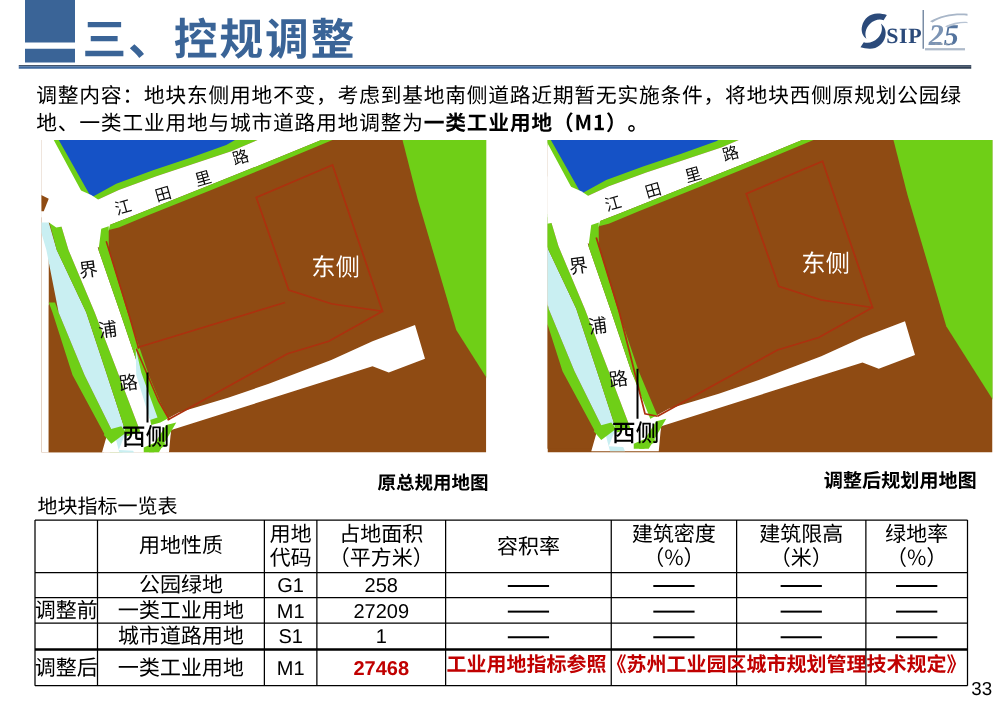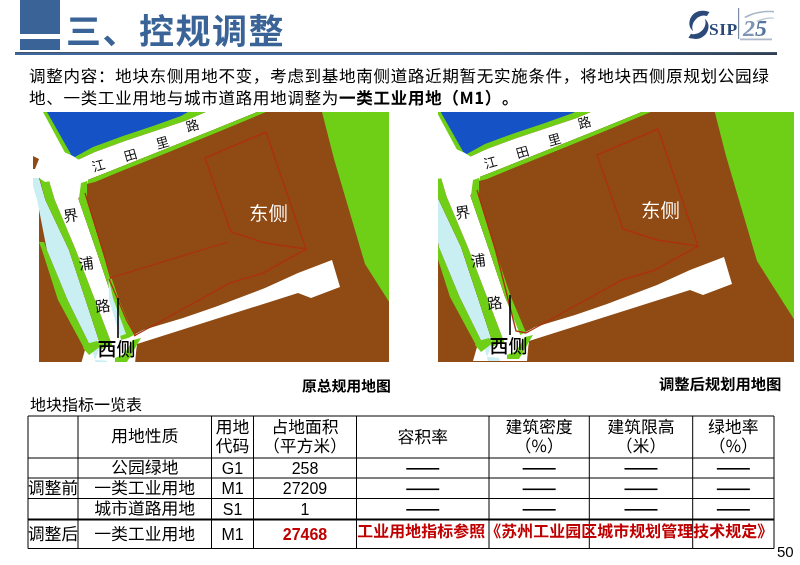--- a/index.html
+++ b/index.html
@@ -267,12 +267,12 @@
 <rect x="624.5" y="488.5" width="33" height="1.6" fill="#000"></rect>
 <rect x="716.85" y="488.5" width="33" height="1.6" fill="#000"></rect>
 <rect x="406.25" y="509.0" width="33" height="1.6" fill="#000"></rect>
 <rect x="522.65" y="509.0" width="33" height="1.6" fill="#000"></rect>
 <rect x="624.5" y="509.0" width="33" height="1.6" fill="#000"></rect>
 <rect x="716.85" y="509.0" width="33" height="1.6" fill="#000"></rect>
 
 <path transform="translate(357.2,537)" fill="#C00000" d="M0.7 -1.6V0.3H15.3V-1.6H9V-9.9H14.4V-11.9H1.6V-9.9H6.8V-1.6Z M17 -9.7C17.7 -7.7 18.6 -5.1 18.9 -3.6L20.9 -4.3C20.5 -5.8 19.5 -8.3 18.8 -10.2ZM29.3 -10.2C28.8 -8.3 27.8 -6 27 -4.5V-13.4H25.1V-1.2H22.9V-13.4H21V-1.2H16.8V0.7H31.2V-1.2H27V-4.3L28.5 -3.5C29.3 -5 30.4 -7.3 31.1 -9.4Z M34.3 -12.5V-6.8C34.3 -4.5 34.1 -1.7 32.4 0.3C32.8 0.5 33.6 1.2 33.9 1.5C35 0.3 35.6 -1.5 35.9 -3.2H39.2V1.2H41.1V-3.2H44.5V-0.8C44.5 -0.6 44.4 -0.5 44.1 -0.5C43.8 -0.5 42.8 -0.4 41.8 -0.5C42.1 0 42.4 0.8 42.5 1.3C43.9 1.4 44.9 1.3 45.6 1C46.2 0.7 46.4 0.2 46.4 -0.8V-12.5ZM36.2 -10.7H39.2V-8.8H36.2ZM44.5 -10.7V-8.8H41.1V-10.7ZM36.2 -7H39.2V-5.1H36.1C36.1 -5.7 36.2 -6.2 36.2 -6.8ZM44.5 -7V-5.1H41.1V-7Z M54.7 -12V-7.8L53.2 -7.2L53.9 -5.5L54.7 -5.8V-1.7C54.7 0.5 55.3 1.1 57.5 1.1C58 1.1 60.4 1.1 61 1.1C62.8 1.1 63.4 0.4 63.6 -1.9C63.1 -2 62.4 -2.3 62 -2.6C61.8 -1 61.7 -0.6 60.8 -0.6C60.3 -0.6 58.2 -0.6 57.7 -0.6C56.7 -0.6 56.6 -0.7 56.6 -1.7V-6.6L57.9 -7.2V-2.3H59.7V-8L61.1 -8.6C61.1 -6.3 61 -5.1 61 -4.9C61 -4.6 60.8 -4.5 60.7 -4.5C60.5 -4.5 60.2 -4.5 59.9 -4.6C60.1 -4.2 60.2 -3.4 60.3 -2.9C60.8 -2.9 61.5 -3 62 -3.2C62.5 -3.4 62.7 -3.8 62.8 -4.5C62.9 -5.2 62.9 -7.1 62.9 -10.1L63 -10.5L61.6 -10.9L61.3 -10.7L61 -10.5L59.7 -9.9V-13.6H57.9V-9.2L56.6 -8.6V-12ZM48.3 -2.8 49.1 -0.8C50.6 -1.5 52.4 -2.4 54.1 -3.2L53.7 -4.9L52.2 -4.3V-8.1H53.8V-9.9H52.2V-13.4H50.4V-9.9H48.5V-8.1H50.4V-3.6C49.6 -3.2 48.9 -3 48.3 -2.8Z M77.1 -12.9C76.1 -12.4 74.4 -11.9 72.8 -11.5V-13.6H70.9V-9.2C70.9 -7.4 71.5 -6.8 73.8 -6.8C74.2 -6.8 76.4 -6.8 76.9 -6.8C78.7 -6.8 79.3 -7.4 79.5 -9.7C79 -9.8 78.2 -10.1 77.8 -10.4C77.6 -8.8 77.5 -8.6 76.7 -8.6C76.2 -8.6 74.4 -8.6 73.9 -8.6C73 -8.6 72.8 -8.6 72.8 -9.2V-9.9C74.8 -10.3 76.9 -10.8 78.5 -11.5ZM72.7 -1.9H76.8V-0.8H72.7ZM72.7 -3.3V-4.3H76.8V-3.3ZM70.9 -5.9V1.4H72.7V0.7H76.8V1.3H78.7V-5.9ZM66.6 -13.6V-10.6H64.6V-8.8H66.6V-5.9L64.4 -5.4L64.8 -3.6L66.6 -4V-0.6C66.6 -0.4 66.5 -0.3 66.3 -0.3C66.1 -0.3 65.4 -0.3 64.8 -0.4C65 0.1 65.3 0.9 65.3 1.4C66.5 1.4 67.2 1.4 67.8 1.1C68.3 0.8 68.5 0.3 68.5 -0.6V-4.6L70.4 -5.1L70.1 -6.8L68.5 -6.4V-8.8H70.1V-10.6H68.5V-13.6Z M87.5 -12.6V-10.8H94.5V-12.6ZM92.4 -5C93.1 -3.4 93.7 -1.2 93.9 0.1L95.6 -0.6C95.4 -1.9 94.7 -4 94 -5.6ZM87.4 -5.5C87.1 -3.9 86.4 -2.1 85.6 -1C86 -0.8 86.7 -0.3 87.1 -0C87.9 -1.3 88.7 -3.2 89.2 -5.1ZM86.7 -8.8V-7H89.9V-0.9C89.9 -0.7 89.8 -0.6 89.6 -0.6C89.4 -0.6 88.7 -0.6 88.1 -0.6C88.3 -0.1 88.6 0.8 88.6 1.3C89.7 1.3 90.5 1.3 91.1 1C91.7 0.7 91.8 0.1 91.8 -0.8V-7H95.4V-8.8ZM82.8 -13.6V-10.4H80.5V-8.7H82.4C82 -6.9 81.2 -4.8 80.3 -3.6C80.6 -3.1 81.1 -2.3 81.2 -1.7C81.8 -2.6 82.3 -3.8 82.8 -5.1V1.4H84.7V-6.2C85.1 -5.5 85.5 -4.7 85.8 -4.3L86.8 -5.8C86.5 -6.2 85.1 -7.8 84.7 -8.3V-8.7H86.5V-10.4H84.7V-13.6Z M105.8 -4.5C104.5 -3.6 101.8 -2.9 99.6 -2.6C100 -2.2 100.4 -1.6 100.7 -1.2C103.1 -1.6 105.7 -2.4 107.4 -3.7ZM107.7 -2.9C105.9 -1.2 102.3 -0.5 98.5 -0.2C98.9 0.2 99.2 0.9 99.4 1.5C103.6 1 107.3 0.1 109.5 -2.1ZM98.7 -9.2C99.2 -9.3 99.7 -9.4 101.8 -9.5C101.6 -9.1 101.5 -8.8 101.3 -8.5H96.8V-6.8H100.1C99.1 -5.7 97.8 -4.8 96.4 -4.2C96.8 -3.8 97.5 -3.1 97.8 -2.7C98.8 -3.2 99.6 -3.7 100.4 -4.4C100.7 -4.2 100.9 -3.8 101.1 -3.6C102.7 -4 104.7 -4.6 106.1 -5.4L104.5 -6.3C103.8 -5.9 102.4 -5.5 101.2 -5.2C101.7 -5.7 102.1 -6.2 102.5 -6.8H105.6C106.8 -5.1 108.5 -3.6 110.4 -2.7C110.6 -3.2 111.2 -3.9 111.6 -4.2C110.2 -4.8 108.8 -5.7 107.8 -6.8H111.3V-8.5H103.5C103.6 -8.8 103.8 -9.2 104 -9.6L108.1 -9.7C108.4 -9.4 108.7 -9.1 109 -8.8L110.6 -9.9C109.7 -10.9 107.9 -12.3 106.5 -13.2L104.9 -12.2C105.4 -11.9 105.9 -11.6 106.4 -11.2L101.9 -11.1C102.7 -11.6 103.6 -12.2 104.4 -12.8L102.6 -13.8C101.5 -12.7 99.9 -11.7 99.4 -11.4C98.9 -11.2 98.6 -11 98.2 -10.9C98.4 -10.4 98.6 -9.6 98.7 -9.2Z M121.1 -6.2H124.7V-4.5H121.1ZM117.2 -2C117.4 -0.9 117.5 0.5 117.5 1.4L119.4 1.1C119.3 0.2 119.2 -1.2 119 -2.2ZM120.6 -2C120.9 -0.9 121.3 0.5 121.4 1.3L123.3 0.9C123.2 0 122.8 -1.3 122.4 -2.4ZM123.9 -2C124.5 -0.9 125.3 0.5 125.6 1.4L127.5 0.6C127.1 -0.3 126.3 -1.7 125.6 -2.7ZM114.5 -2.6C114 -1.4 113.2 -0.1 112.5 0.7L114.4 1.5C115 0.6 115.8 -0.9 116.4 -2.1ZM115 -11.3H116.6V-9.2H115ZM115 -5.2V-7.5H116.6V-5.2ZM118.8 -13V-11.4H121.1C120.8 -10.3 120.2 -9.5 118.4 -9V-13H113.2V-2.8H115V-3.5H118.4V-8.9C118.7 -8.6 119.1 -8 119.3 -7.6L119.3 -7.6V-2.9H126.6V-7.7H119.7C121.9 -8.5 122.7 -9.7 123 -11.4H125.2C125.1 -10.4 125 -10 124.9 -9.9C124.8 -9.7 124.6 -9.7 124.4 -9.7C124.2 -9.7 123.6 -9.7 123 -9.8C123.3 -9.3 123.5 -8.7 123.5 -8.2C124.2 -8.2 124.9 -8.2 125.3 -8.3C125.8 -8.3 126.1 -8.4 126.4 -8.8C126.8 -9.2 127 -10.2 127.1 -12.4C127.1 -12.6 127.1 -13 127.1 -13Z M140.8 1.1 137.8 -6.1 140.8 -13.2 139.5 -13.6 136.3 -6.1 139.5 1.5ZM143.6 1.1 140.5 -6.1 143.6 -13.2 142.2 -13.6 139.1 -6.1 142.2 1.5Z M147.1 -5.2C146.6 -4.1 145.7 -2.9 144.8 -2L146.4 -1C147.2 -2 148.1 -3.4 148.7 -4.5ZM146 -7.8V-6H150.3C149.9 -3.4 148.8 -1.3 145.1 -0C145.5 0.3 146 1 146.2 1.5C150.5 -0 151.8 -2.7 152.2 -6H154.8C154.6 -2.5 154.4 -0.9 154.1 -0.5C153.9 -0.4 153.7 -0.3 153.4 -0.3C153 -0.3 152.2 -0.3 151.3 -0.4C151.6 0.1 151.9 0.8 151.9 1.3C152.8 1.3 153.7 1.3 154.3 1.2C154.9 1.2 155.4 1 155.8 0.5C156.2 0 156.5 -1.2 156.7 -4C157.1 -2.9 157.5 -1.7 157.7 -0.9L159.4 -1.6C159.1 -2.6 158.4 -4.2 157.9 -5.3L156.7 -4.9L156.8 -7C156.8 -7.2 156.8 -7.8 156.8 -7.8H152.4L152.5 -9.3H150.6L150.5 -7.8ZM153.9 -13.6V-12.3H150.1V-13.6H148.2V-12.3H144.9V-10.5H148.2V-9H150.1V-10.5H153.9V-9H155.8V-10.5H159.1V-12.3H155.8V-13.6Z M161.5 -9.7C161.3 -8.1 160.9 -6.4 160.3 -5.2L162 -4.5C162.6 -5.7 163 -7.6 163.2 -9.2ZM163.6 -13.3V-8.2C163.6 -5.4 163.3 -2.3 160.7 -0.1C161.1 0.3 161.8 1 162.1 1.4C165.1 -1.1 165.5 -4.8 165.5 -8C166 -6.8 166.3 -5.5 166.4 -4.5L168 -5.3C167.9 -6.4 167.3 -8.1 166.8 -9.4L165.5 -8.8V-13.3ZM172.7 -13.4V-6C172.4 -7 171.7 -8.4 171.1 -9.5L170 -8.9V-13H168.1V0.4H170V-8.2C170.5 -7 171.1 -5.6 171.2 -4.7L172.7 -5.5V1.3H174.6V-13.4Z M176.7 -1.6V0.3H191.3V-1.6H185V-9.9H190.4V-11.9H177.6V-9.9H182.8V-1.6Z M193 -9.7C193.7 -7.7 194.6 -5.1 194.9 -3.6L196.9 -4.3C196.5 -5.8 195.5 -8.3 194.8 -10.2ZM205.3 -10.2C204.8 -8.3 203.8 -6 203 -4.5V-13.4H201.1V-1.2H198.9V-13.4H197V-1.2H192.8V0.7H207.2V-1.2H203V-4.3L204.5 -3.5C205.3 -5 206.4 -7.3 207.1 -9.4Z M212.3 -10.1V-8.6H219.7V-10.1ZM211.5 -7.5V-5.9H213.5C213.4 -4.2 212.9 -3.2 211.1 -2.6C211.5 -2.3 211.9 -1.6 212.1 -1.2C214.4 -2.1 215 -3.6 215.2 -5.9H216.3V-3.6C216.3 -2.1 216.6 -1.6 217.9 -1.6C218.2 -1.6 218.8 -1.6 219 -1.6C220 -1.6 220.4 -2.1 220.6 -4C220.2 -4.1 219.5 -4.3 219.2 -4.6C219.1 -3.3 219.1 -3.1 218.8 -3.1C218.7 -3.1 218.3 -3.1 218.2 -3.1C218 -3.1 218 -3.2 218 -3.6V-5.9H220.4V-7.5ZM209.2 -12.9V1.4H211.1V0.8H220.9V1.4H222.9V-12.9ZM211.1 -1V-11.1H220.9V-1Z M238.9 -12.9H225.3V1H239.3V-0.9H227.2V-11.1H238.9ZM228.2 -8.9C229.3 -8 230.5 -7 231.7 -6C230.4 -4.8 229 -3.8 227.5 -3C228 -2.7 228.7 -2 229 -1.6C230.4 -2.4 231.8 -3.5 233.1 -4.8C234.4 -3.6 235.6 -2.5 236.3 -1.6L237.8 -3C237 -3.9 235.8 -5 234.5 -6.1C235.5 -7.3 236.5 -8.5 237.3 -9.8L235.5 -10.5C234.8 -9.4 234 -8.3 233 -7.3C231.8 -8.3 230.6 -9.2 229.5 -10Z M253.6 -8C253.3 -6.9 253 -5.9 252.6 -5C252.5 -6.4 252.4 -8 252.3 -9.6H255.3V-11.4H254.5L255.2 -11.8C254.8 -12.3 254.2 -13.1 253.6 -13.7L252.3 -12.9C252.7 -12.4 253.2 -11.9 253.5 -11.4H252.2C252.2 -12.1 252.2 -12.9 252.2 -13.6H250.4L250.5 -11.4H245.6V-6C245.6 -5 245.6 -3.9 245.4 -2.8L245.1 -4L243.9 -3.6V-8H245.2V-9.8H243.9V-13.4H242.1V-9.8H240.7V-8H242.1V-3C241.5 -2.8 240.9 -2.6 240.4 -2.4L241.1 -0.5C242.3 -1 243.8 -1.6 245.2 -2.2C245 -1.3 244.6 -0.4 243.9 0.3C244.3 0.5 245 1.2 245.3 1.5C246.3 0.4 246.9 -1.1 247.1 -2.7C247.3 -2.3 247.5 -1.6 247.5 -1.2C248.1 -1.2 248.6 -1.2 248.9 -1.2C249.3 -1.3 249.5 -1.4 249.8 -1.8C250.1 -2.2 250.2 -3.7 250.2 -7.3C250.2 -7.5 250.2 -7.9 250.2 -7.9H247.4V-9.6H250.5C250.6 -7 250.8 -4.5 251.3 -2.5C250.5 -1.4 249.5 -0.5 248.3 0.2C248.7 0.5 249.3 1.1 249.6 1.5C250.4 0.9 251.2 0.2 251.9 -0.5C252.3 0.6 252.9 1.2 253.7 1.2C255 1.2 255.5 0.6 255.7 -1.9C255.3 -2.1 254.7 -2.5 254.4 -2.9C254.3 -1.3 254.2 -0.5 254 -0.5C253.7 -0.5 253.4 -1.2 253.1 -2.2C254.1 -3.8 254.8 -5.6 255.3 -7.7ZM247.4 -6.4H248.6C248.6 -4 248.5 -3.1 248.4 -2.9C248.3 -2.7 248.2 -2.7 248 -2.7C247.8 -2.7 247.5 -2.7 247.2 -2.8C247.3 -3.9 247.4 -5 247.4 -6Z M262.3 -13.2C262.6 -12.7 262.9 -12 263.1 -11.4H256.7V-9.5H262.9V-7.8H258V-0.2H260V-5.9H262.9V1.3H264.9V-5.9H268.1V-2.4C268.1 -2.2 268 -2.1 267.8 -2.1C267.5 -2.1 266.6 -2.1 265.8 -2.1C266 -1.6 266.4 -0.8 266.4 -0.2C267.7 -0.2 268.6 -0.3 269.3 -0.5C269.9 -0.8 270.1 -1.4 270.1 -2.3V-7.8H264.9V-9.5H271.4V-11.4H265.4C265.2 -12.1 264.6 -13 264.2 -13.8Z M279.4 -12.9V-4.4H281.2V-11.2H284.9V-4.4H286.8V-12.9ZM274.9 -13.4V-11.1H272.9V-9.4H274.9V-8.3L274.9 -7.4H272.6V-5.6H274.8C274.6 -3.6 274 -1.5 272.4 -0C272.8 0.3 273.5 0.9 273.8 1.3C275.1 0 275.8 -1.6 276.3 -3.3C276.9 -2.5 277.5 -1.6 277.9 -1L279.2 -2.4C278.8 -2.8 277.2 -4.7 276.6 -5.3L276.6 -5.6H278.9V-7.4H276.8L276.8 -8.3V-9.4H278.7V-11.1H276.8V-13.4ZM282.2 -10.2V-7.7C282.2 -5.2 281.8 -2.1 277.7 0C278 0.3 278.7 1 278.9 1.4C280.7 0.4 281.9 -0.8 282.7 -2.1V-0.7C282.7 0.7 283.2 1.1 284.4 1.1H285.5C287.1 1.1 287.4 0.4 287.6 -2.1C287.1 -2.2 286.5 -2.5 286.1 -2.8C286 -0.8 285.9 -0.4 285.5 -0.4H284.8C284.5 -0.4 284.3 -0.5 284.3 -0.9V-4.8H283.7C283.9 -5.8 284 -6.8 284 -7.7V-10.2Z M297.9 -11.9V-3H299.8V-11.9ZM301 -13.4V-0.8C301 -0.5 300.9 -0.4 300.6 -0.4C300.3 -0.4 299.4 -0.4 298.5 -0.5C298.8 0.1 299 0.9 299.1 1.4C300.5 1.4 301.4 1.4 302 1.1C302.7 0.8 302.8 0.3 302.8 -0.8V-13.4ZM292.7 -12.4C293.5 -11.8 294.5 -10.8 294.9 -10.1L296.3 -11.3C295.8 -11.9 294.8 -12.8 294 -13.5ZM294.9 -7.6C294.4 -6.6 293.9 -5.6 293.2 -4.6C293 -5.6 292.8 -6.6 292.7 -7.8L297.4 -8.3L297.2 -10.1L292.5 -9.6C292.4 -10.9 292.3 -12.2 292.3 -13.6H290.4C290.4 -12.2 290.4 -10.7 290.6 -9.4L288.4 -9.1L288.6 -7.3L290.8 -7.6C291 -5.8 291.3 -4.2 291.7 -2.9C290.7 -1.9 289.6 -1.1 288.4 -0.4C288.8 -0.1 289.5 0.7 289.8 1.1C290.7 0.5 291.6 -0.2 292.4 -1C293.1 0.4 294 1.3 295.2 1.3C296.6 1.3 297.2 0.6 297.5 -2.2C297 -2.4 296.4 -2.8 296 -3.2C295.9 -1.3 295.7 -0.6 295.3 -0.6C294.8 -0.6 294.3 -1.3 293.9 -2.5C295 -3.9 296 -5.4 296.7 -7.1Z M307.1 -7V1.5H309.1V1H315.9V1.4H317.8V-2.7H309.1V-3.4H316.9V-7ZM315.9 -0.4H309.1V-1.3H315.9ZM310.7 -10C310.9 -9.8 311 -9.4 311.2 -9.1H305.2V-6.3H307V-7.7H317V-6.3H318.9V-9.1H313.1C312.9 -9.5 312.7 -10 312.4 -10.4ZM309.1 -5.6H315V-4.8H309.1ZM306.6 -13.7C306.1 -12.4 305.4 -11 304.4 -10.1C304.9 -9.9 305.7 -9.5 306.1 -9.3C306.6 -9.8 307 -10.4 307.4 -11.1H308C308.4 -10.5 308.8 -9.9 309 -9.4L310.6 -10C310.5 -10.3 310.2 -10.7 309.9 -11.1H311.9V-12.4H308.1C308.2 -12.8 308.3 -13.1 308.4 -13.4ZM313.5 -13.7C313.2 -12.6 312.6 -11.4 311.8 -10.7C312.3 -10.5 313.1 -10.1 313.4 -9.8C313.7 -10.2 314.1 -10.6 314.3 -11.1H315C315.5 -10.5 316 -9.8 316.1 -9.3L317.7 -10.1C317.6 -10.4 317.3 -10.8 317 -11.1H319.2V-12.4H315C315.1 -12.8 315.2 -13.1 315.3 -13.4Z M328.2 -8.4H329.9V-7.1H328.2ZM331.5 -8.4H333.1V-7.1H331.5ZM328.2 -11.3H329.9V-10H328.2ZM331.5 -11.3H333.1V-10H331.5ZM325.3 -0.8V0.9H335.6V-0.8H331.7V-2.3H335.1V-4.1H331.7V-5.4H334.9V-12.9H326.5V-5.4H329.7V-4.1H326.4V-2.3H329.7V-0.8ZM320.4 -2 320.8 -0C322.4 -0.5 324.3 -1.2 326.1 -1.8L325.7 -3.6L324.2 -3.1V-6.3H325.6V-8.1H324.2V-10.9H325.9V-12.7H320.6V-10.9H322.3V-8.1H320.7V-6.3H322.3V-2.5Z M345.6 -13.6V-11.3H342.2V-9.5H345.6V-7.6H342.4V-5.9H343.3L342.8 -5.7C343.4 -4.3 344.2 -3 345.1 -1.9C344 -1.2 342.7 -0.7 341.2 -0.3C341.6 0.1 342.1 0.9 342.3 1.4C343.8 0.9 345.3 0.3 346.5 -0.6C347.6 0.3 348.9 1 350.5 1.4C350.8 1 351.3 0.2 351.7 -0.2C350.3 -0.6 349.1 -1.1 348 -1.8C349.4 -3.2 350.4 -4.9 351 -7.2L349.8 -7.7L349.5 -7.6H347.5V-9.5H351.1V-11.3H347.5V-13.6ZM344.7 -5.9H348.6C348.1 -4.8 347.4 -3.8 346.6 -3C345.8 -3.9 345.1 -4.8 344.7 -5.9ZM338.5 -13.6V-10.5H336.6V-8.8H338.5V-5.9C337.7 -5.7 337 -5.6 336.4 -5.5L336.9 -3.6L338.5 -4V-0.7C338.5 -0.5 338.4 -0.4 338.2 -0.4C338 -0.4 337.3 -0.4 336.7 -0.4C336.9 0.1 337.2 0.9 337.2 1.3C338.4 1.3 339.1 1.3 339.7 1C340.2 0.7 340.4 0.2 340.4 -0.7V-4.5L342.1 -5L341.9 -6.8L340.4 -6.4V-8.8H342V-10.5H340.4V-13.6Z M361.7 -12.3C362.6 -11.6 363.8 -10.5 364.3 -9.9L365.8 -11.2C365.2 -11.8 364 -12.8 363.1 -13.4ZM359 -13.6V-9.7H353V-7.8H358.4C357.1 -5.4 354.8 -3.1 352.4 -1.9C352.8 -1.5 353.5 -0.7 353.8 -0.2C355.8 -1.3 357.6 -3.1 359 -5.1V1.4H361.1V-5.8C362.5 -3.7 364.4 -1.6 366.1 -0.3C366.5 -0.8 367.2 -1.6 367.7 -2C365.6 -3.3 363.3 -5.6 361.9 -7.8H367V-9.7H361.1V-13.6Z M375.4 -12.9V-4.4H377.2V-11.2H380.9V-4.4H382.8V-12.9ZM370.9 -13.4V-11.1H368.9V-9.4H370.9V-8.3L370.9 -7.4H368.6V-5.6H370.8C370.6 -3.6 370 -1.5 368.4 -0C368.8 0.3 369.5 0.9 369.8 1.3C371.1 0 371.8 -1.6 372.3 -3.3C372.9 -2.5 373.5 -1.6 373.9 -1L375.2 -2.4C374.8 -2.8 373.2 -4.7 372.6 -5.3L372.6 -5.6H374.9V-7.4H372.8L372.8 -8.3V-9.4H374.7V-11.1H372.8V-13.4ZM378.2 -10.2V-7.7C378.2 -5.2 377.8 -2.1 373.7 0C374 0.3 374.7 1 374.9 1.4C376.7 0.4 377.9 -0.8 378.7 -2.1V-0.7C378.7 0.7 379.2 1.1 380.4 1.1H381.5C383.1 1.1 383.4 0.4 383.6 -2.1C383.1 -2.2 382.5 -2.5 382.1 -2.8C382 -0.8 381.9 -0.4 381.5 -0.4H380.8C380.5 -0.4 380.3 -0.5 380.3 -0.9V-4.8H379.7C379.9 -5.8 380 -6.8 380 -7.7V-10.2Z M387.2 -6.1C386.9 -3.3 386.2 -1.1 384.4 0.2C384.8 0.4 385.7 1.1 386 1.5C386.9 0.7 387.6 -0.4 388.1 -1.6C389.6 0.7 391.8 1.2 394.8 1.2H398.8C398.9 0.6 399.2 -0.3 399.5 -0.8C398.4 -0.7 395.7 -0.7 394.9 -0.7C394.2 -0.7 393.6 -0.8 393 -0.8V-3.1H397.4V-4.9H393V-6.8H396.4V-8.7H387.6V-6.8H391V-1.4C390.1 -1.9 389.3 -2.7 388.8 -3.9C389 -4.6 389.1 -5.2 389.2 -5.9ZM390.5 -13.2C390.7 -12.8 390.9 -12.4 391.1 -11.9H385.1V-7.9H387V-10.1H396.9V-7.9H398.9V-11.9H393.3C393.1 -12.5 392.8 -13.2 392.5 -13.8Z M403.2 1.1 404.5 1.5 407.7 -6.1 404.5 -13.6 403.2 -13.2 406.2 -6.1ZM400.4 1.1 401.8 1.5 404.9 -6.1 401.8 -13.6 400.4 -13.2 403.5 -6.1Z"></path>
 </svg>
 
-<div class="abs" style="left:777px;top:543px;font-size:15px;color:#000">50</div>
+<div class="abs" style="left:777px;top:543px;font-size:15px;color:#000">33</div>
 </body></html>

